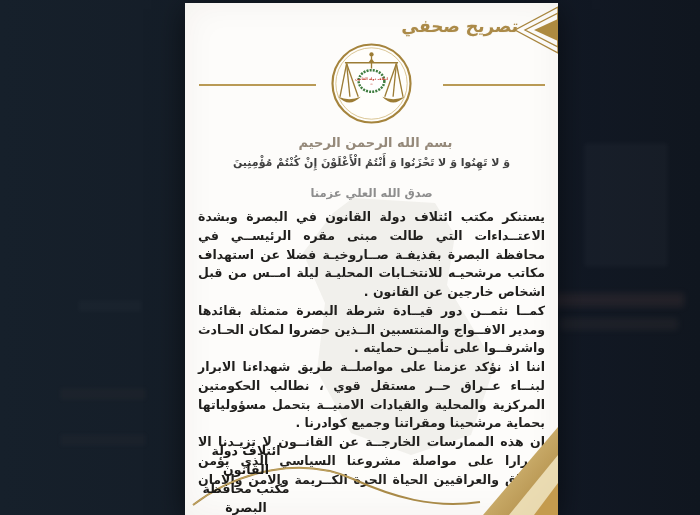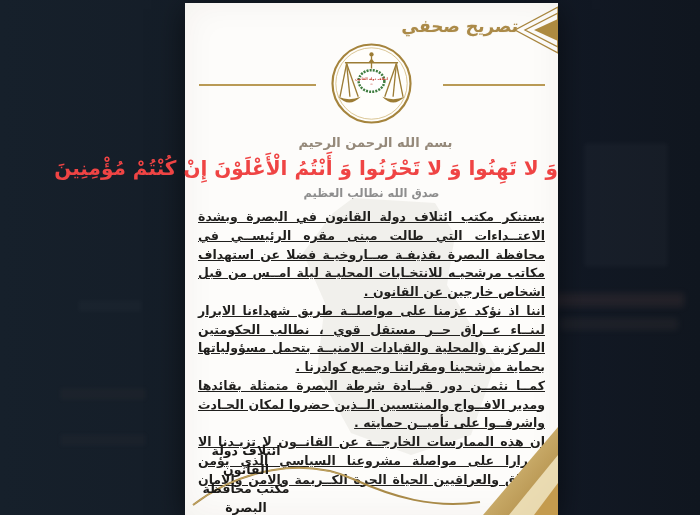--- a/index.html
+++ b/index.html
@@ -52,33 +52,33 @@
   .gold-line.left{ left:14px; width:117px; }
   .gold-line.right{ right:13px; width:102px; }
   .logo{ position:absolute; left:145px; top:39px; width:83px; height:83px; }
 
   .basmala{
     position:absolute; top:132px; left:0; right:0; text-align:center;
     font-size:13px; font-weight:bold; color:#95897a;padding-left:8px;
   }
   .verse{
     position:absolute; top:153px; left:0; right:0; text-align:center;
-    font-size:20px; font-weight:bold; color:#ef4444; white-space:nowrap;
+    font-size:11px; font-weight:bold; color:#404040; white-space:nowrap;
   }
   .sadaqa{
     position:absolute; top:183px; left:0; right:0; text-align:center;
     font-size:11.5px; font-weight:bold; color:#8e8e8e;
   }
 
   .content{
     position:absolute; top:205px; left:13px; right:13px;
   }
   .content p{
     font-size:12.5px; font-weight:bold; color:#201f1d;
-    text-align:justify; line-height:1.5; margin:0;text-decoration:underline;
+    text-align:justify; line-height:1.5; margin:0;
   }
   .date-greg{
     margin-top:5px; text-align:center;
     font-size:13px; font-weight:bold; color:#1c1b19;
   }
 
   .signature{
     position:absolute; left:4px; bottom:-2px; width:114px;
     text-align:center; font-size:12.5px; font-weight:bold; color:#1c1b19;
     line-height:19px;
@@ -138,26 +138,26 @@
         <ellipse cx="50" cy="47" rx="16.5" ry="14" fill="#ffffff" opacity="0.9"></ellipse>
         <ellipse cx="50" cy="47" rx="15.5" ry="13" fill="none" stroke="#3e7c3e" stroke-width="3" stroke-dasharray="2.4 1.4"></ellipse>
 
         <text x="50" y="46" text-anchor="middle" font-size="4.2" font-weight="bold" fill="#c0392b">ائتلاف دولة القانون</text>
         <text x="50" y="52" text-anchor="middle" font-size="3.4" fill="#c0392b">⚖</text>
       </svg>
     </div>
 
     <div class="basmala">بسم الله الرحمن الرحيم</div>
     <div class="verse">وَ لا تَهِنُوا وَ لا تَحْزَنُوا وَ أَنْتُمُ الْأَعْلَوْنَ إِنْ كُنْتُمْ مُؤْمِنِينَ</div>
-    <div class="sadaqa">صدق الله نطالب العظيم</div>
+    <div class="sadaqa">صدق الله العلي عزمنا</div>
 
     <div class="content">
       <p>يستنكر مكتب ائتلاف دولة القانون في البصرة وبشدة الاعتــداءات التي طالت مبنى مقره الرئيســي في محافظة البصرة بقذيفـة صــاروخيـة فضلا عن استهداف مكاتب مرشحيـه للانتخـابات المحليـة ليلة امــس من قبل اشخاص خارجين عن القانون .</p>
+      <p>كمــا نثمــن دور قيــادة شرطة البصرة متمثلة بقائدها ومدير الافــواج والمنتسبين الــذين حضروا لمكان الحـادث واشرفــوا على تأميــن حمايته .</p>
       <p>اننا اذ نؤكد عزمنا على مواصلــة طريق شهداءنا الابرار لبنــاء عــراق حــر مستقل قوي ، نطالب الحكومتين المركزية والمحلية والقيادات الامنيــة بتحمل مسؤولياتها بحماية مرشحينا ومقراتنا وجميع كوادرنا .</p>
-      <p>كمــا نثمــن دور قيــادة شرطة البصرة متمثلة بقائدها ومدير الافــواج والمنتسبين الــذين حضروا لمكان الحـادث واشرفــوا على تأميــن حمايته .</p>
       <p>ان هذه الممارسات الخارجــة عن القانــون لا تزيـدنا الا اصرارا على مواصلة مشروعنا السياسي الذي يؤمن للعراق والعراقيين الحياة الحرة الكــريمة والامن والامان .</p>
 
       <div class="date-greg">الاحد 3 كانون الاول 2023</div>
 
     </div>
 
     <svg class="swoosh" width="320" height="70" viewBox="0 442 320 70">
       <path d="M 8,502 C 55,466 118,454 168,476 C 208,494 248,506 295,499" fill="none" stroke="#a98a48" stroke-width="2"></path>
       <path d="M 8,502 C 55,466 118,454 168,476" fill="none" stroke="#c7ab6a" stroke-width="0.8"></path>
     </svg>

